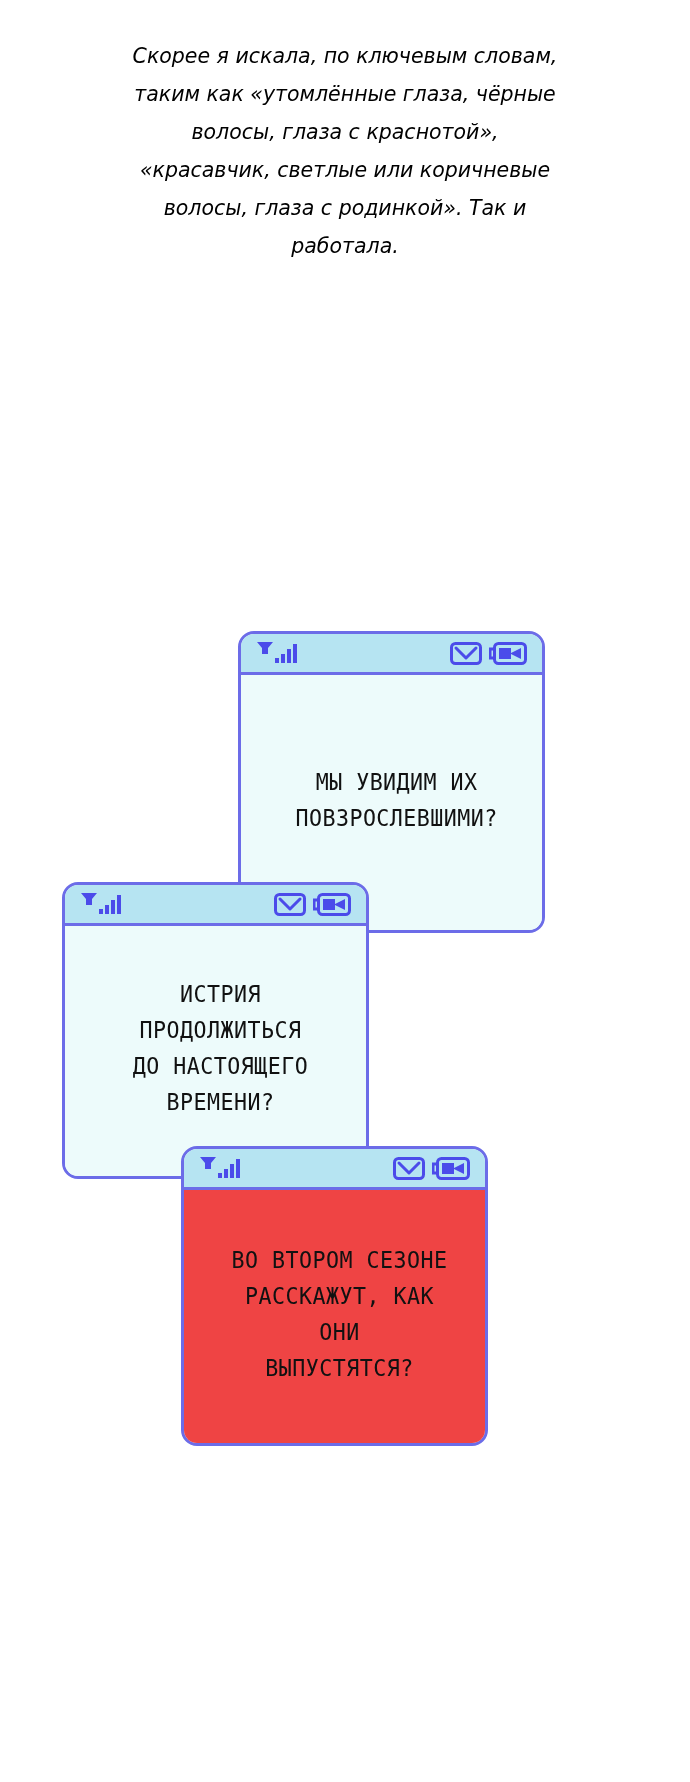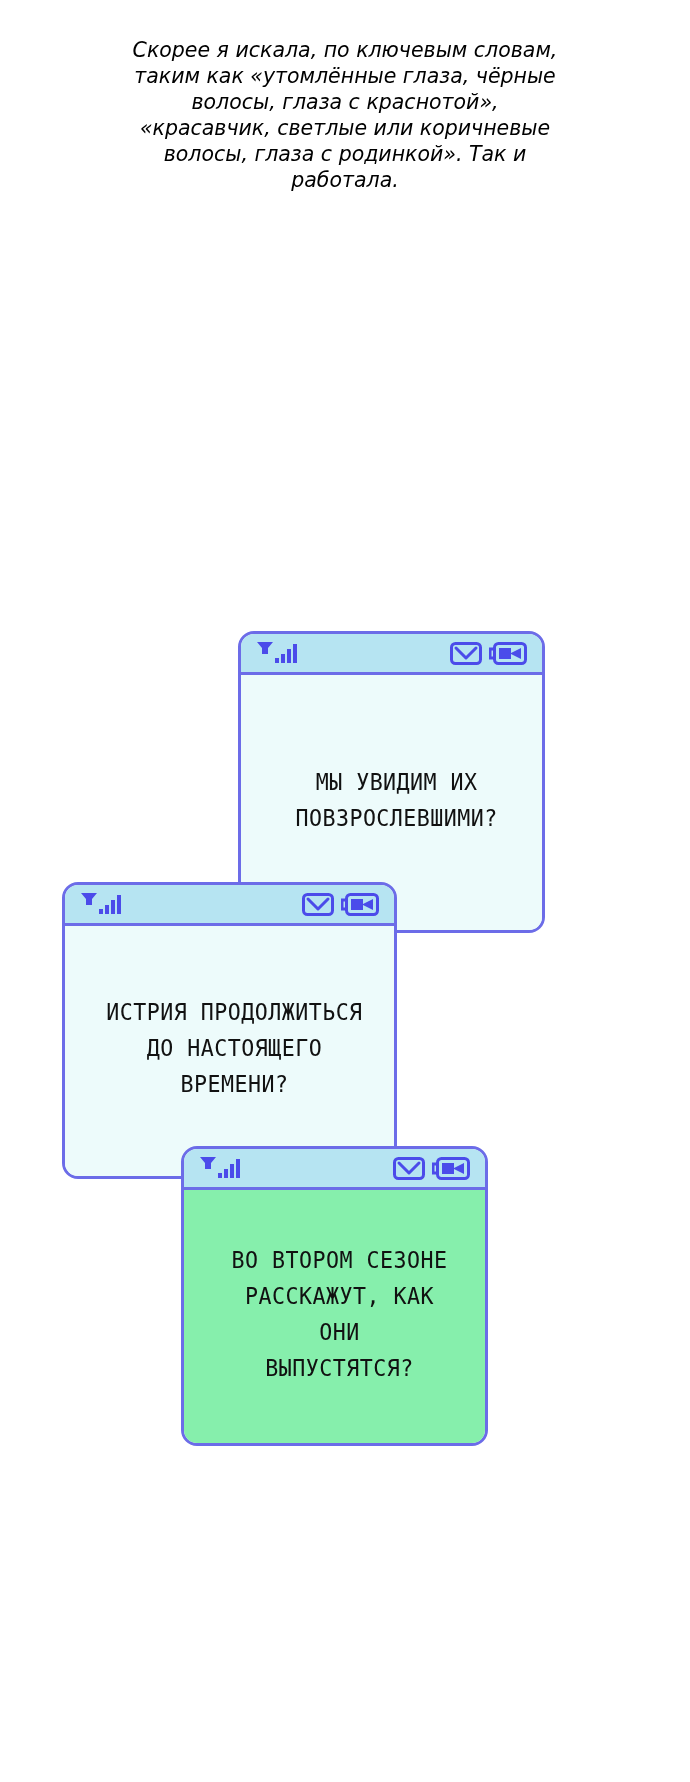--- a/index.html
+++ b/index.html
@@ -31,21 +31,21 @@
     color: #000000;
     letter-spacing: 0.5px;
     margin-top: 72px;
     line-height: 1;
   }
   .narr-body {
     font-family: "DejaVu Sans", sans-serif;
     font-style: italic;
     font-weight: 400;
     font-size: 20.5px;
-    line-height: 26px;
+    line-height: 38px;
     color: #000000;
     width: 430px;
     margin: 37px auto 16px auto;
     text-align: center;
   }
 
   
   .phone {
     position: absolute;
     box-sizing: border-box;
@@ -88,26 +88,26 @@
     color: #111111;
     text-align: center;
     white-space: pre-line;
     font-weight: 400;
     transform: scaleX(0.94);
   }
 
   
   #phone-1 { left: 238px; top: 631px; width: 307px; height: 302px; }
   #phone-1 .phone-body { align-items: center; }
-  #phone-2 { left: 62px; top: 882px; width: 335px; height: 297px; }
+  #phone-2 { left: 62px; top: 882px; width: 307px; height: 297px; }
   #phone-3 { left: 181px; top: 1146px; width: 307px; height: 300px; }
 
   
   #phone-2 .phone-body { background: #edfbfb; }
-  #phone-3 .phone-body { background: #86efac; }
+  #phone-3 .phone-body { background: #ef4444; }
 
   svg { display: block; }
 </style>
 </head>
 <body>
 
 <div class="narration">
   <div class="narr-body">Скорее я искала, по ключевым словам, таким как «утомлённые глаза, чёрные волосы, глаза с краснотой», «красавчик, светлые или коричневые волосы, глаза с родинкой». Так и работала.</div>
 </div>
 

